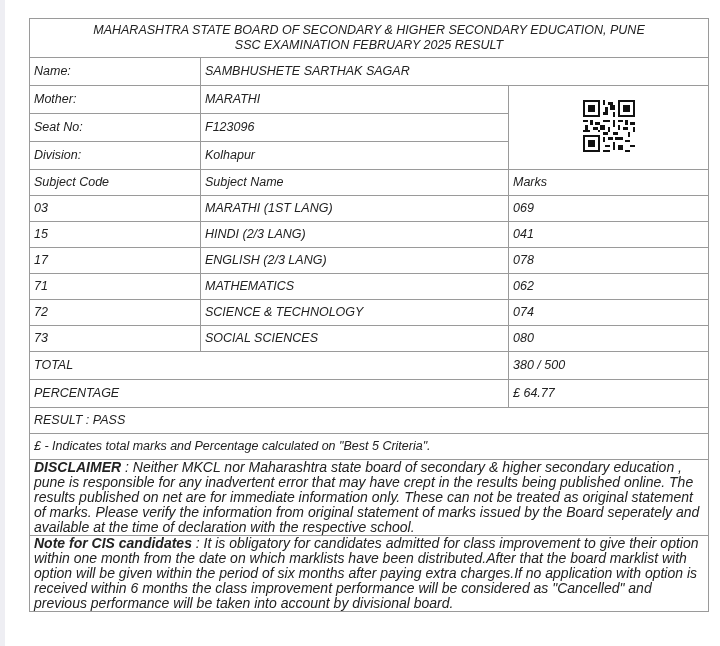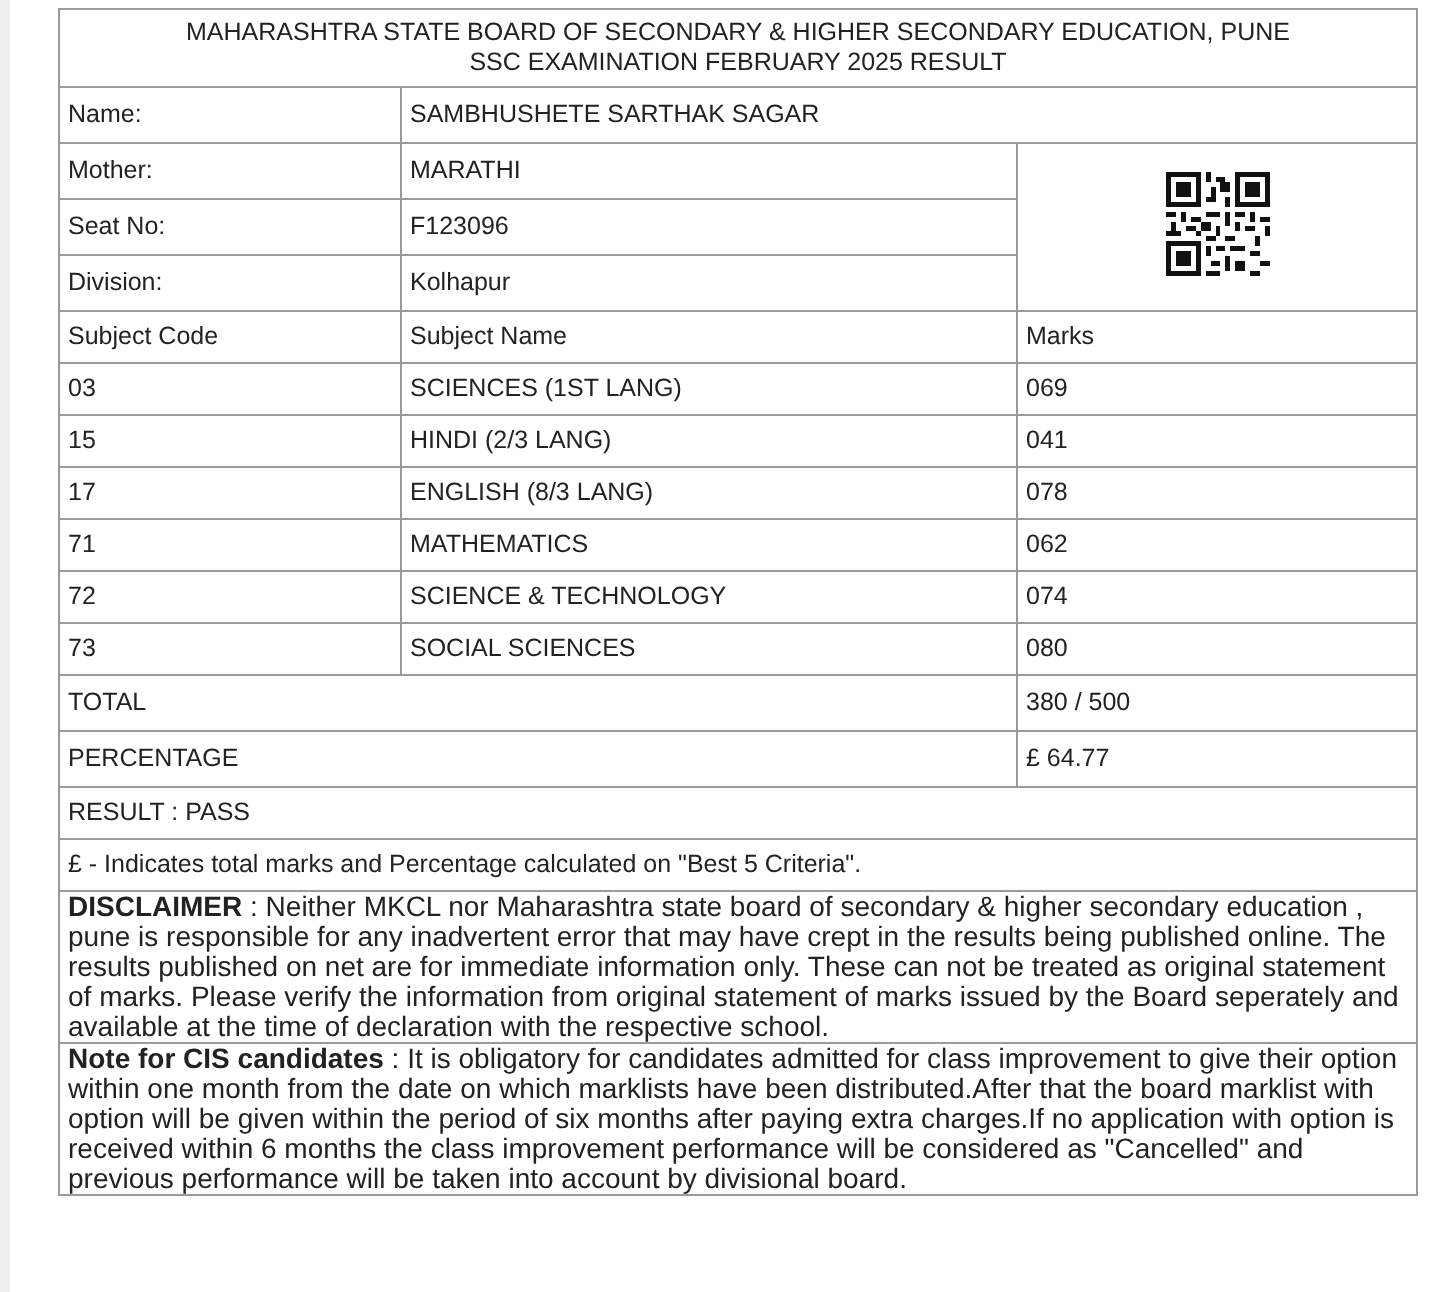--- a/index.html
+++ b/index.html
@@ -18,24 +18,25 @@
     }
     .left-strip {
       position: absolute;
       left: 0; top: 0;
       width: 5px; height: 646px;
       background: #eeeef3;
     }
     table.result {
       position: absolute;
       left: 29px;
-      top: 4px;
+      top: 18px;
       width: 679px;
       border-collapse: collapse;
       table-layout: fixed;
+      font-style: italic;
     }
     table.result td {
       border: 1px solid #9a9a9a;
       padding: 0 4px;
       vertical-align: middle;
       line-height: 15px;
     }
     .hdr td {
       height: 38px;
       text-align: center;
@@ -145,31 +146,31 @@
       <td>Division:</td>
       <td>Kolhapur</td>
     </tr>
     <tr class="row-sub">
       <td class="center">Subject Code</td>
       <td>Subject Name</td>
       <td class="center">Marks</td>
     </tr>
     <tr class="row-sub">
       <td class="center">03</td>
-      <td>SCIENCES (1ST LANG)</td>
+      <td>MARATHI (1ST LANG)</td>
       <td class="center">069</td>
     </tr>
     <tr class="row-sub">
       <td class="center">15</td>
       <td>HINDI (2/3 LANG)</td>
       <td class="center">041</td>
     </tr>
     <tr class="row-sub">
       <td class="center">17</td>
-      <td>ENGLISH (8/3 LANG)</td>
+      <td>ENGLISH (2/3 LANG)</td>
       <td class="center">078</td>
     </tr>
     <tr class="row-sub">
       <td class="center">71</td>
       <td>MATHEMATICS</td>
       <td class="center">062</td>
     </tr>
     <tr class="row-sub">
       <td class="center">72</td>
       <td>SCIENCE &amp; TECHNOLOGY</td>

